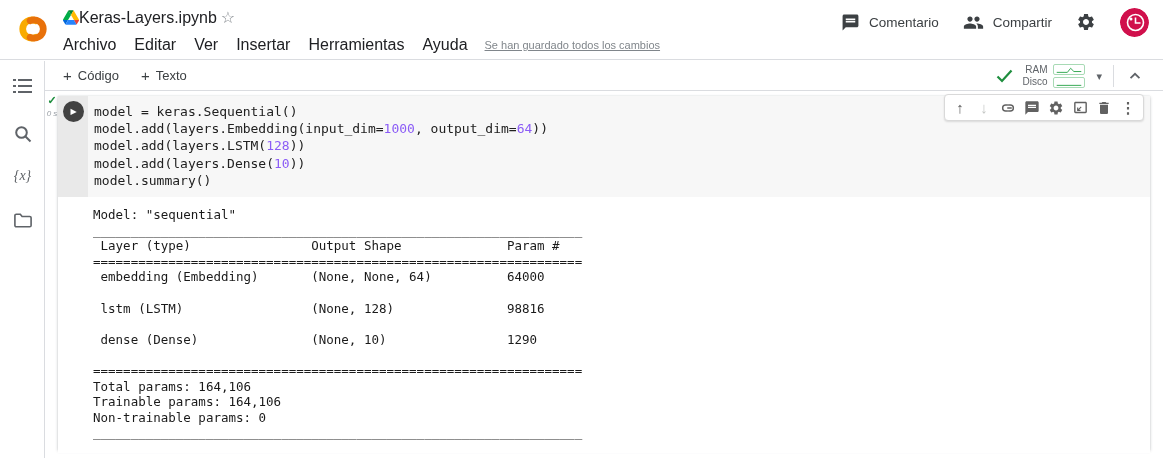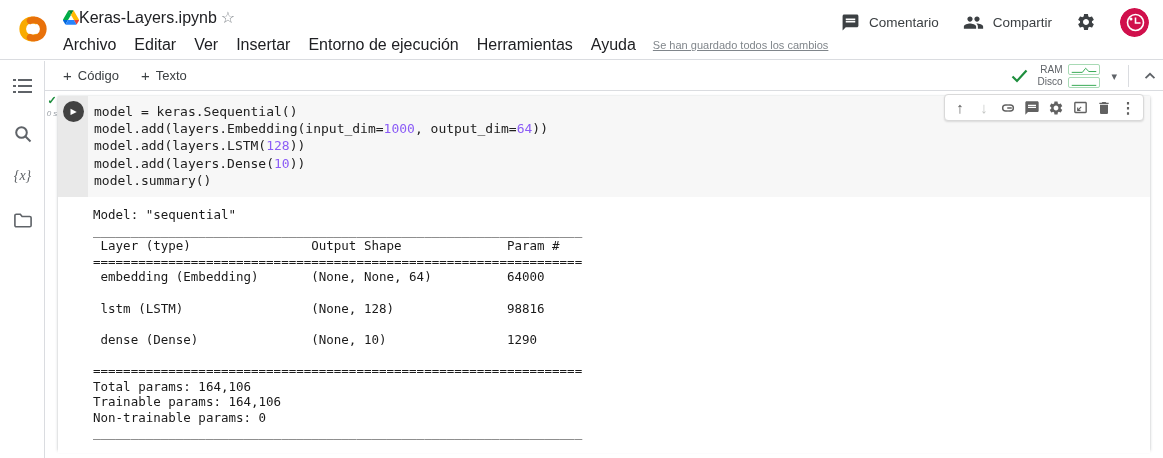--- a/index.html
+++ b/index.html
@@ -23,21 +23,21 @@
   .icon-dark { fill:#3c4043; }
   .avatar { width:29px; height:29px; border-radius:50%; cursor:pointer; display:block; }
 
   
   .toolbar { position:absolute; top:61px; left:45px; right:0; height:30px; background:#fff;
              border-bottom:1px solid #dadce0; display:flex; align-items:center; z-index:4; }
   .addbtn { display:flex; align-items:center; gap:6px; font-size:13px; color:#3c4043;
             padding:4px 10px; margin-left:2px; cursor:pointer; border-radius:3px; }
   .addbtn:first-child { margin-left:8px; }
   .plus { font-size:15px; color:#3c4043; }
-  .toolbar-right { position:absolute; right:1px; top:0; height:30px; display:flex; align-items:center; gap:9px; }
+  .toolbar-right { position:absolute; right:16px; top:0; height:30px; display:flex; align-items:center; gap:9px; }
   .res-widget { display:flex; align-items:center; gap:6px; cursor:pointer; }
   .res-labels { text-align:right; font-size:10px; color:#5f6368; line-height:12px; }
   .spark { width:32px; height:11px; border:1px solid #a8dab5; border-radius:2px; background:#fff; display:block; }
   .spark + .spark { margin-top:2px; }
   .drop-arrow { font-size:11px; color:#5f6368; cursor:pointer; padding:0 2px; }
   .vdiv { width:1px; height:22px; background:#dadce0; }
   .collapse-btn { cursor:pointer; padding:2px 4px; display:flex; align-items:center; }
 
   
   .sidebar { position:absolute; top:61px; left:0; width:45px; bottom:0; background:#fff;
@@ -99,21 +99,20 @@
       </svg>
       <span class="doc-title">Keras-Layers.ipynb</span>
       <span class="star">☆</span>
     </div>
 
     <div class="menu-row">
       <span class="menu-item">Archivo</span>
       <span class="menu-item">Editar</span>
       <span class="menu-item">Ver</span>
       <span class="menu-item">Insertar</span>
-      <span class="menu-item">Entorno de ejecución</span>
       <span class="menu-item">Herramientas</span>
       <span class="menu-item">Ayuda</span>
       <span class="save-status">Se han guardado todos los cambios</span>
     </div>
 
     <div class="header-right">
       <div class="hbtn">
         <svg width="19" height="19" viewBox="0 0 24 24" class="icon-dark">
           <path d="M20 2H4c-1.1 0-2 .9-2 2v18l4-4h14c1.1 0 2-.9 2-2V4c0-1.1-.9-2-2-2zm-2 10H6v-2h12v2zm0-3H6V7h12v2z"></path>
         </svg>

